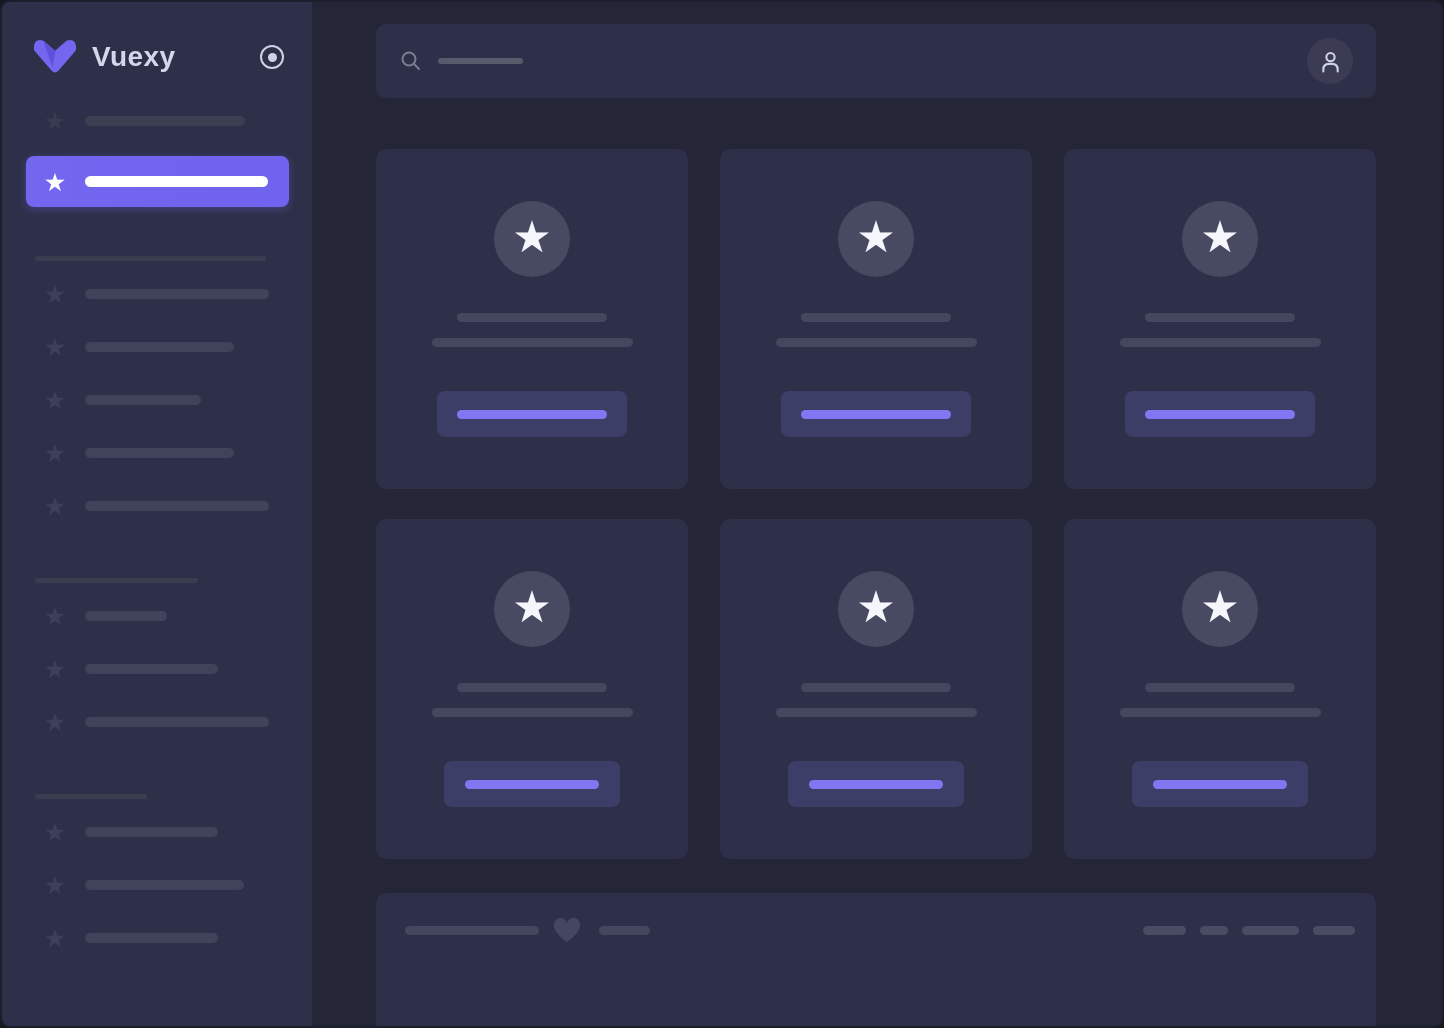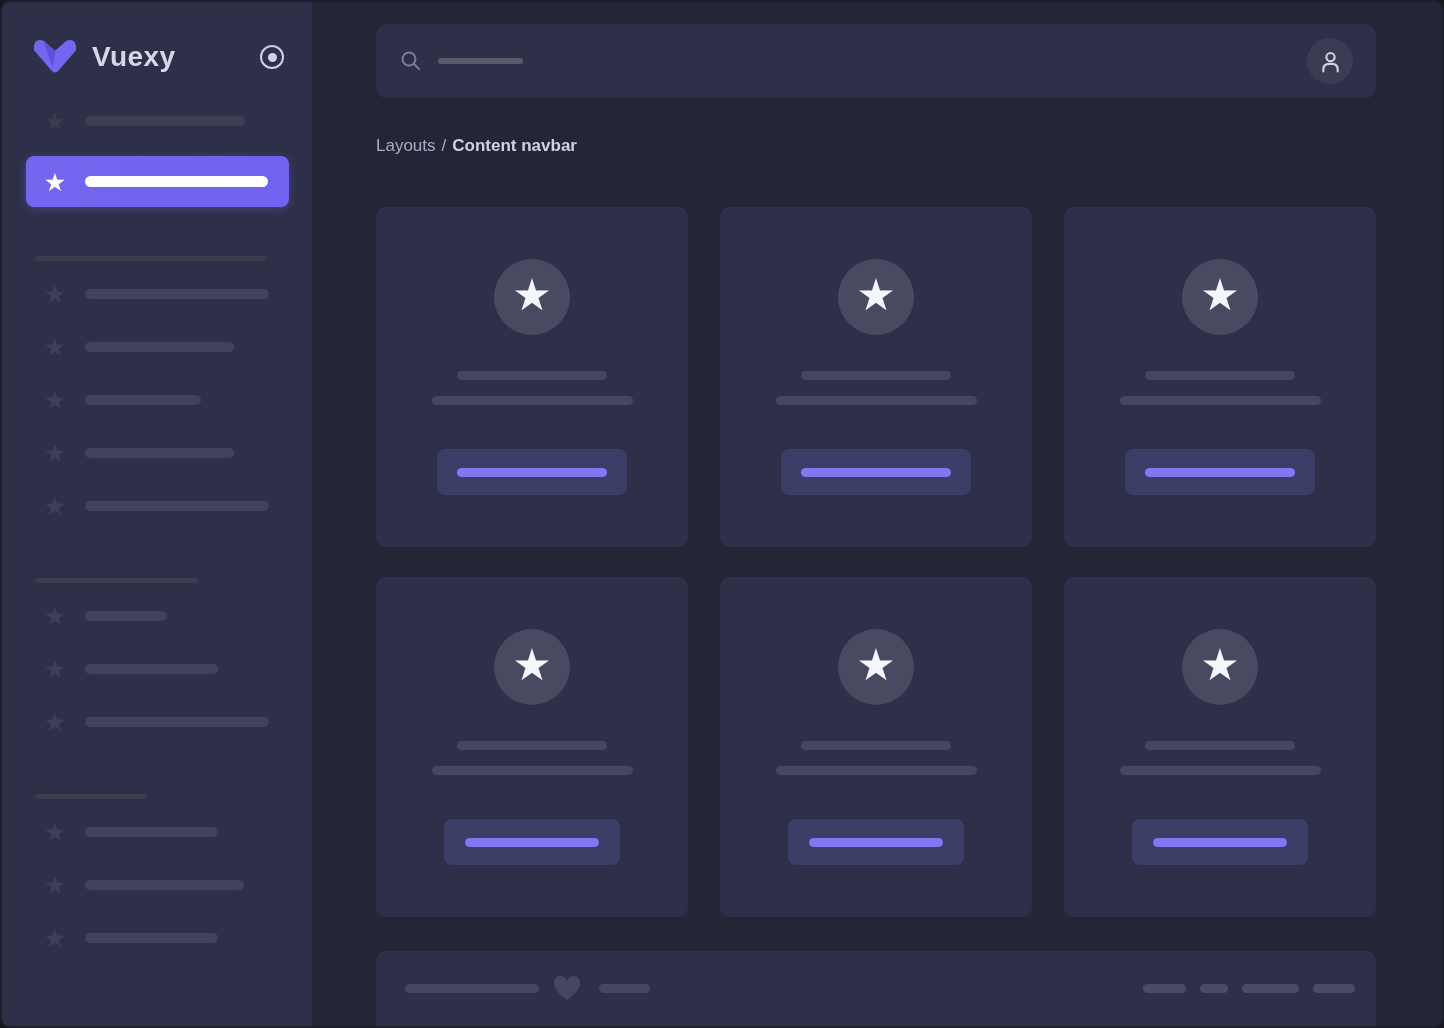--- a/index.html
+++ b/index.html
@@ -155,25 +155,20 @@
       <div class="avatar">
         <span>
           <svg viewBox="0 0 24 26" width="23" height="25" fill="none" stroke="#ced2e6" stroke-width="2.2" stroke-linecap="round">
             <circle cx="12" cy="8.5" r="4.3"></circle>
             <path d="M4.5 23.5 v-2 q0 -6 6 -6 h3 q6 0 6 6 v2"></path>
           </svg>
         </span>
       </div>
     </div>
 
-    <div class="breadcrumb">
-      <span>Layouts</span>
-      <span>/</span>
-      <span class="current">Content navbar</span>
-    </div>
 
     <div class="grid">
 
       <div class="card">
         <div class="circle">
           <span class="cstar">★</span>
         </div>
         <div class="sk line1" style="width: 150px;"></div>
         <div class="sk line2" style="width: 201px;"></div>
         <div class="card-btn" style="width: 190px;">

